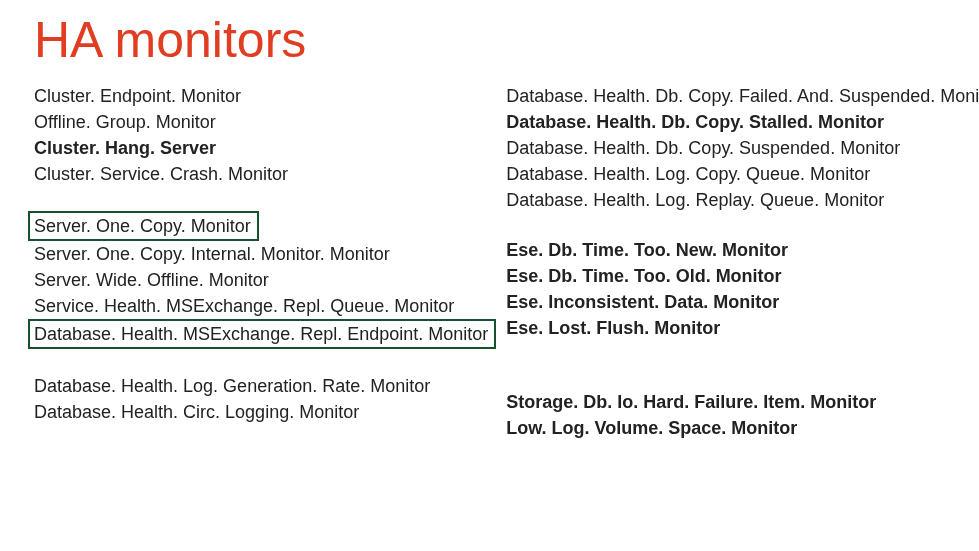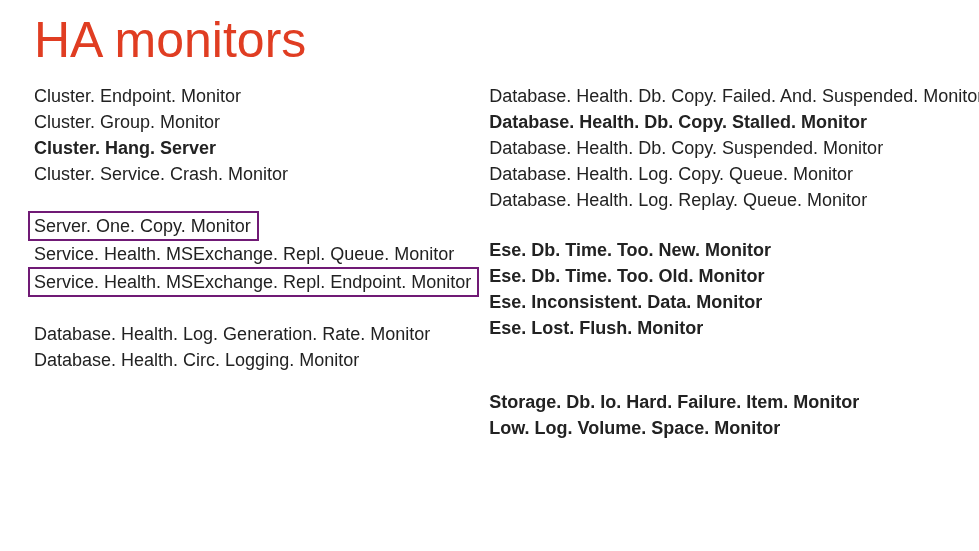--- a/index.html
+++ b/index.html
@@ -37,46 +37,48 @@
     line-height: 26px;
     color: #222;
   }
   .group {
     margin-bottom: 24px;
   }
   .item { white-space: pre; }
   .bold { font-weight: 700; }
   .boxed {
     display: inline-block;
-    border: 2px solid #701a75;
+    border: 2px solid #14532d;
     padding: 0 6px 0 4px;
     margin-left: -6px;
   }
 </style>
 </head>
 <body>
 <div class="slide">
 
   <h1 class="title">HA monitors</h1>
 
   <div class="cols">
 
     <div class="col">
 
       <div class="group">
         <div class="item">Cluster. Endpoint. Monitor</div>
-        <div class="item">Cluster. Group. Monitor</div>
+        <div class="item">Offline. Group. Monitor</div>
         <div class="item bold">Cluster. Hang. Server</div>
         <div class="item">Cluster. Service. Crash. Monitor</div>
       </div>
 
       <div class="group">
         <div><span class="item boxed">Server. One. Copy. Monitor</span></div>
+        <div class="item">Server. One. Copy. Internal. Monitor. Monitor</div>
+        <div class="item">Server. Wide. Offline. Monitor</div>
         <div class="item">Service. Health. MSExchange. Repl. Queue. Monitor</div>
-        <div><span class="item boxed">Service. Health. MSExchange. Repl. Endpoint. Monitor</span></div>
+        <div><span class="item boxed">Database. Health. MSExchange. Repl. Endpoint. Monitor</span></div>
       </div>
 
       <div class="group">
         <div class="item">Database. Health. Log. Generation. Rate. Monitor</div>
         <div class="item">Database. Health. Circ. Logging. Monitor</div>
       </div>
 
     </div>
 
     <div class="col">

